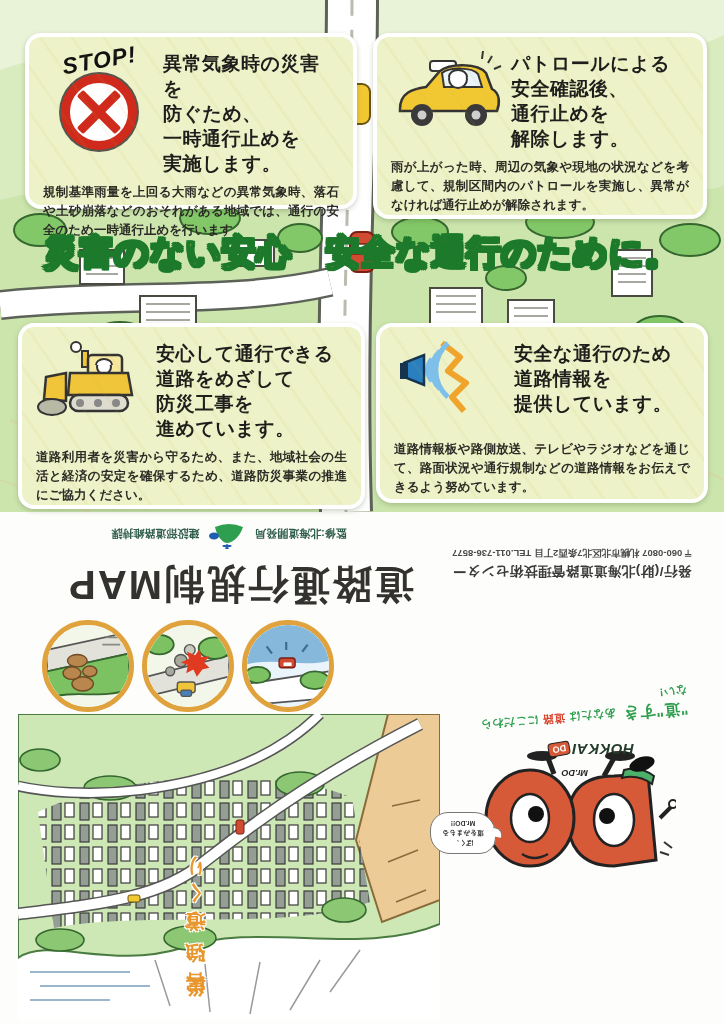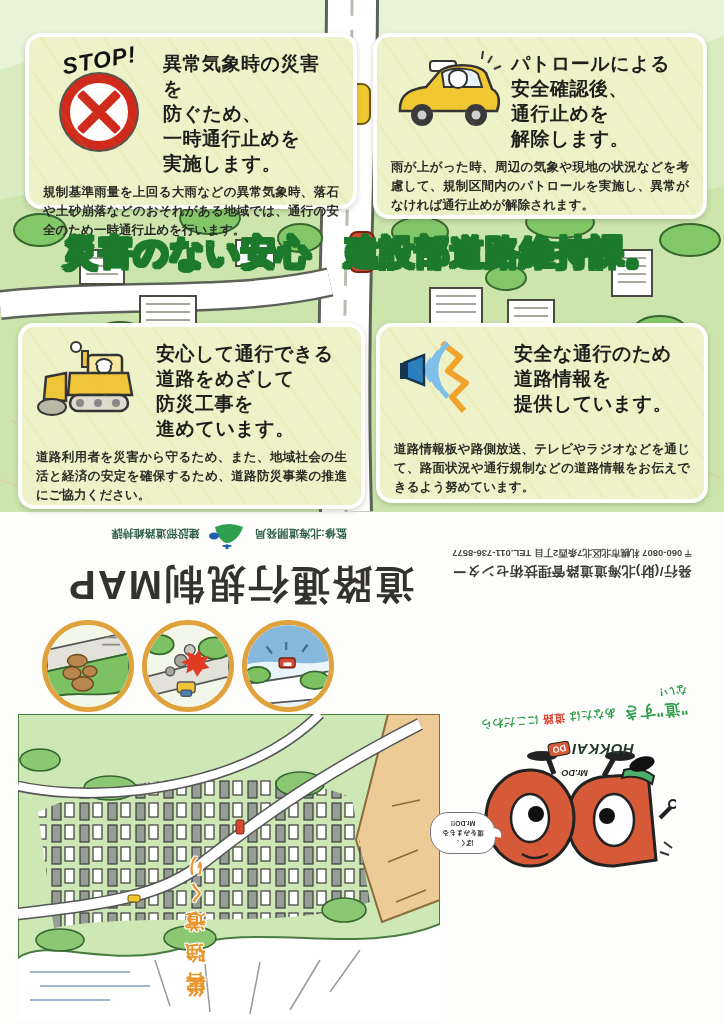--- a/index.html
+++ b/index.html
@@ -228,21 +228,21 @@
         <div class="box-title">安全な通行のため
 道路情報を
 提供しています。</div>
       </div>
       <div class="box-body">道路情報板や路側放送、テレビやラジオなどを通じて、路面状況や通行規制などの道路情報をお伝えできるよう努めています。</div>
     </div>
 
     <div class="banner">
       <b>災害のない安心</b>
       <span style="width:26px"></span>
-      <b>建設部道路維持課。</b>
+      <b>安全な通行のために。</b>
     </div>
   </div>
 
   <div class="cover-block">
 
     <div class="cover-illustration">
       <svg width="422" height="306" viewBox="0 0 422 306">
         <defs>
           <pattern id="bldg" width="28" height="22" patternUnits="userSpaceOnUse">
             <rect x="2" y="5" width="9" height="14" fill="#fff" stroke="#3a3a3a" stroke-width="1.2"></rect>

